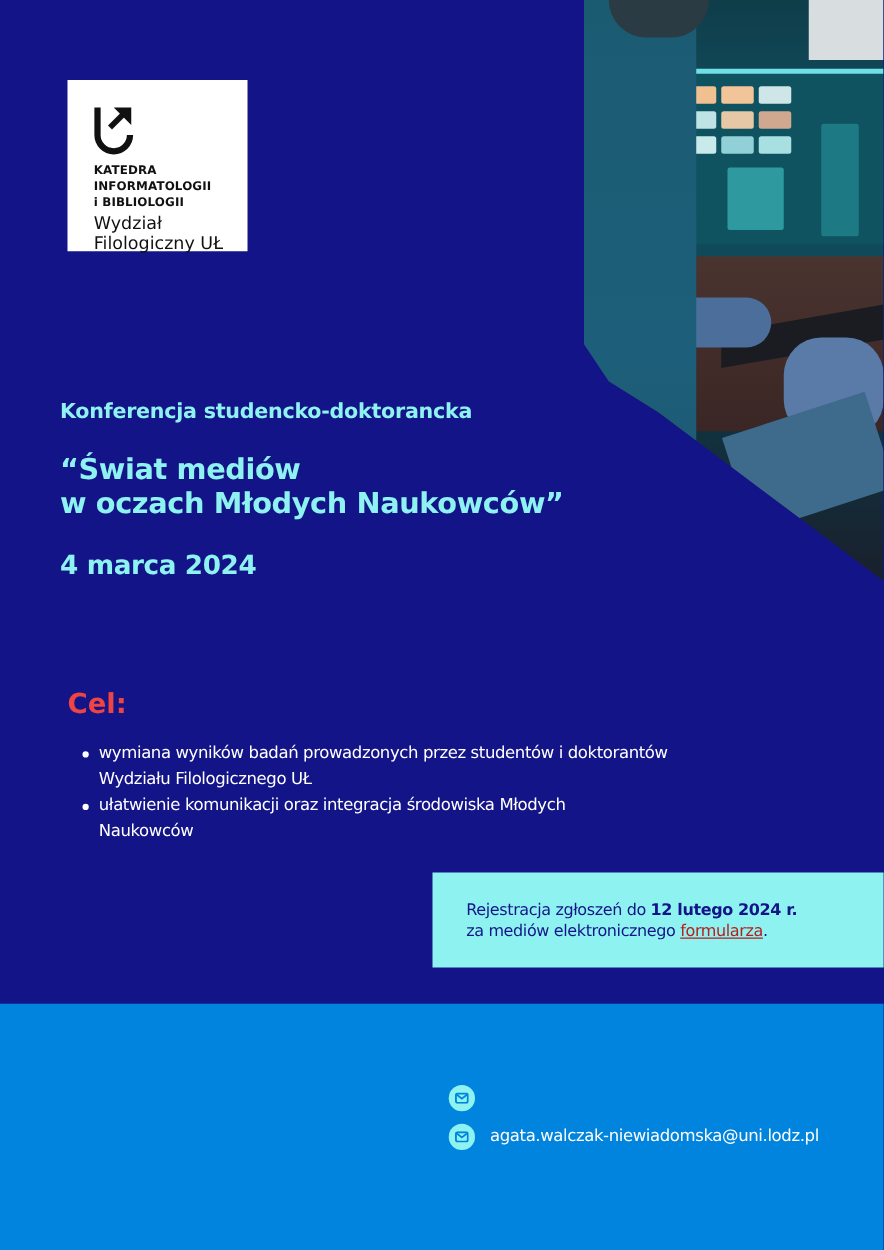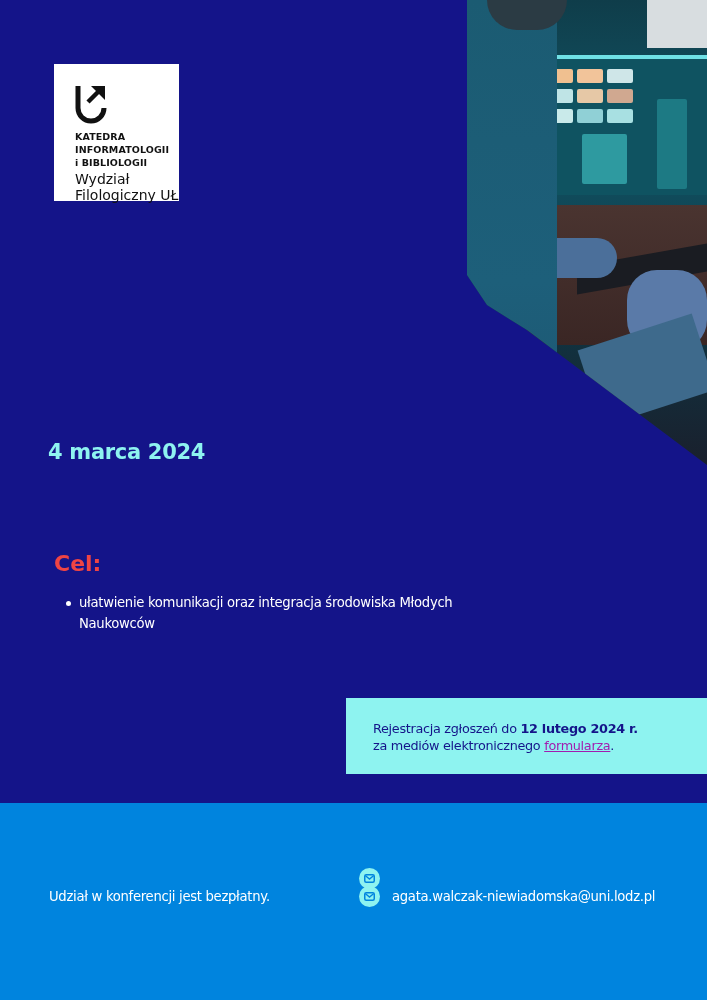--- a/index.html
+++ b/index.html
@@ -54,21 +54,21 @@
     .photo .hand2 {
       position: absolute; left: 160px; top: 270px; width: 80px; height: 80px;
       border-radius: 30px; background: #5a7aa8;
     }
     .photo .sleeve {
       position: absolute; left: 120px; top: 330px; width: 120px; height: 80px;
       background: #3e6a8c; transform: rotate(-18deg);
     }
 
     .logo-box {
-      position: absolute; left: 54px; top: 64px; width: 125px; height: 137px;
+      position: absolute; left: 54px; top: 64px; width: 144px; height: 137px;
       background: #ffffff;
     }
     .logo-mark {
       position: absolute; left: 20px; top: 20px; width: 34px; height: 40px;
     }
     .logo-text {
       position: absolute; left: 21px; top: 66px;
       font-family: "DejaVu Sans", sans-serif; font-weight: bold;
       font-size: 9.5px; line-height: 13px; color: #111;
       letter-spacing: 0.1px;
@@ -117,21 +117,21 @@
 
     .reg-box {
       position: absolute; left: 346px; top: 698px; width: 361px; height: 76px;
       background: #8EF3F0;
       padding: 22px 0 0 27px;
       font-family: "DejaVu Sans", sans-serif;
       font-size: 12.8px; line-height: 17px; color: #141489;
       letter-spacing: -0.3px;
     }
     .reg-box b { font-weight: bold; }
-    .reg-box a { color: #a21caf; text-decoration: underline; }
+    .reg-box a { color: #b91c1c; text-decoration: underline; }
 
     .bottom {
       position: absolute; left: 0; top: 803px; width: 707px; height: 197px;
       background: #0084DE;
     }
     .free-text {
       position: absolute; left: 49px; top: 86px;
       font-family: "DejaVu Sans", sans-serif;
       font-size: 13.2px; color: #ffffff; letter-spacing: -0.3px;
     }
@@ -188,52 +188,58 @@
       <path d="M17 2 H31 V16 Z" fill="#111"></path>
     </svg>
     <div class="logo-text">
       <div>KATEDRA</div>
       <div>INFORMATOLOGII</div>
       <div>i BIBLIOLOGII</div>
     </div>
     <div class="logo-sub">Wydział Filologiczny UŁ</div>
   </div>
 
+  <div class="conf-type">Konferencja studencko-doktorancka</div>
   <div class="conf-title">
+    <div>“Świat mediów</div>
+    <div>w oczach Młodych Naukowców”</div>
   </div>
   <div class="conf-date">
     <div>4 marca 2024</div>
   </div>
 
   <div class="goal-title">Cel:</div>
   <ul class="goal-list">
+    <li>
+      <div>wymiana wyników badań prowadzonych przez studentów i doktorantów</div>
+      <div>Wydziału Filologicznego UŁ</div>
+    </li>
     <li>
       <div>ułatwienie komunikacji oraz integracja środowiska Młodych</div>
       <div>Naukowców</div>
     </li>
   </ul>
 
   <div class="reg-box">
     <div><span>Rejestracja zgłoszeń do </span><b>12 lutego 2024 r.</b></div>
     <div><span>za mediów elektronicznego </span><a href="#">formularza</a><span>.</span></div>
   </div>
 </div>
 
 <div class="bottom">
-  <div class="free-text">Udział w konferencji jest bezpłatny.</div>
 
   <div class="contact" style="top:65px;">
     <span class="mail-icon">
       <svg width="11" height="9" viewBox="0 0 11 9">
           <rect x="0.75" y="0.75" width="9.5" height="7.5" rx="1.5" fill="none" stroke="#0084DE" stroke-width="1.5"></rect>
           <path d="M1.5 1.8 L5.5 5 L9.5 1.8" fill="none" stroke="#0084DE" stroke-width="1.4"></path>
         </svg>
     </span>
   </div>
-  <div class="contact" style="top:83px;">
+  <div class="contact" style="top:96px;">
     <span class="mail-icon">
       <svg width="11" height="9" viewBox="0 0 11 9">
           <rect x="0.75" y="0.75" width="9.5" height="7.5" rx="1.5" fill="none" stroke="#0084DE" stroke-width="1.5"></rect>
           <path d="M1.5 1.8 L5.5 5 L9.5 1.8" fill="none" stroke="#0084DE" stroke-width="1.4"></path>
         </svg>
     </span>
     <span class="addr">agata.walczak-niewiadomska@uni.lodz.pl</span>
   </div>
 </div>
 

